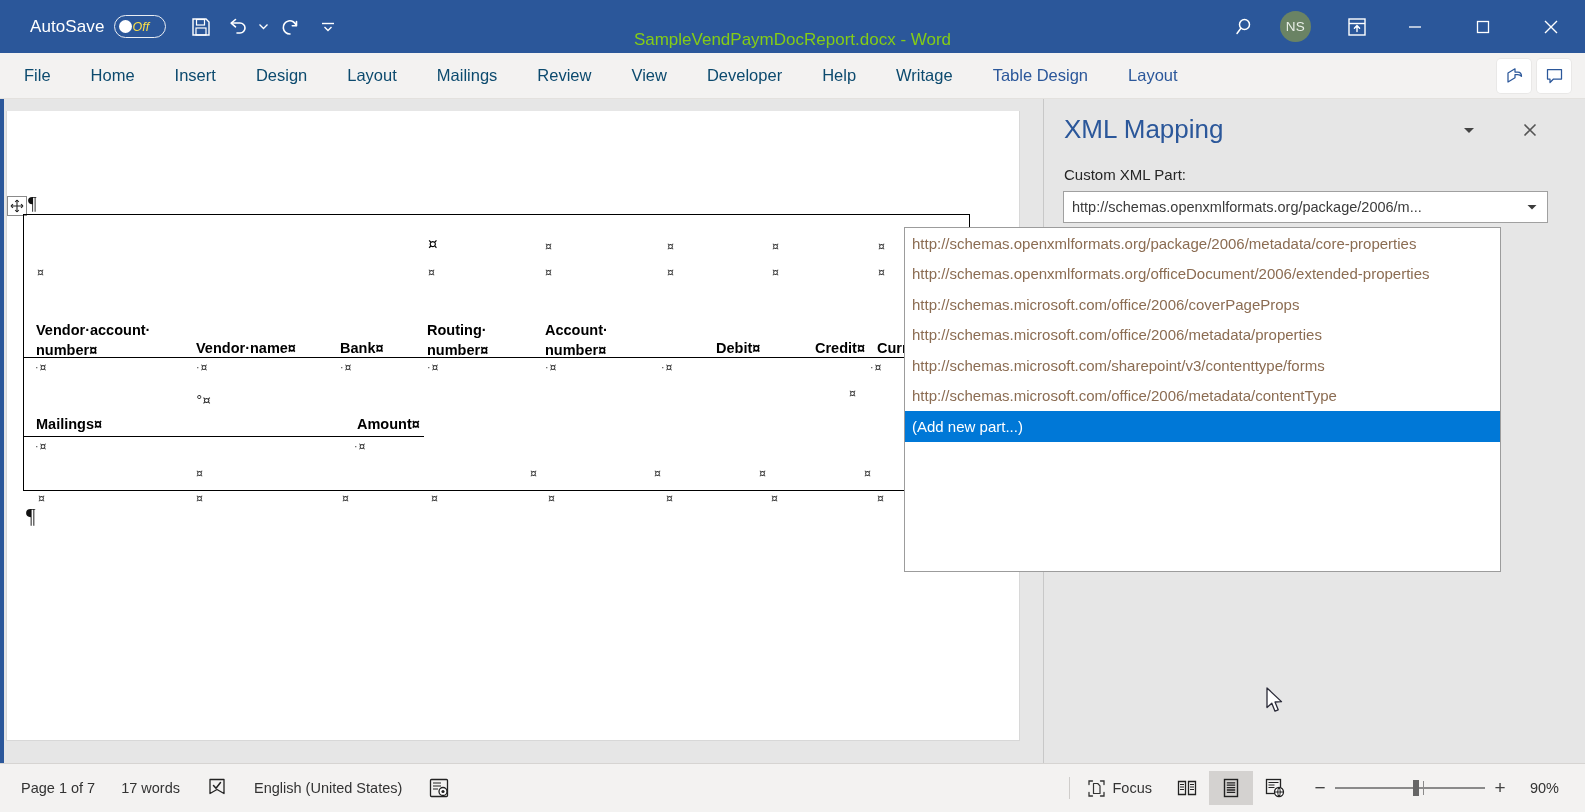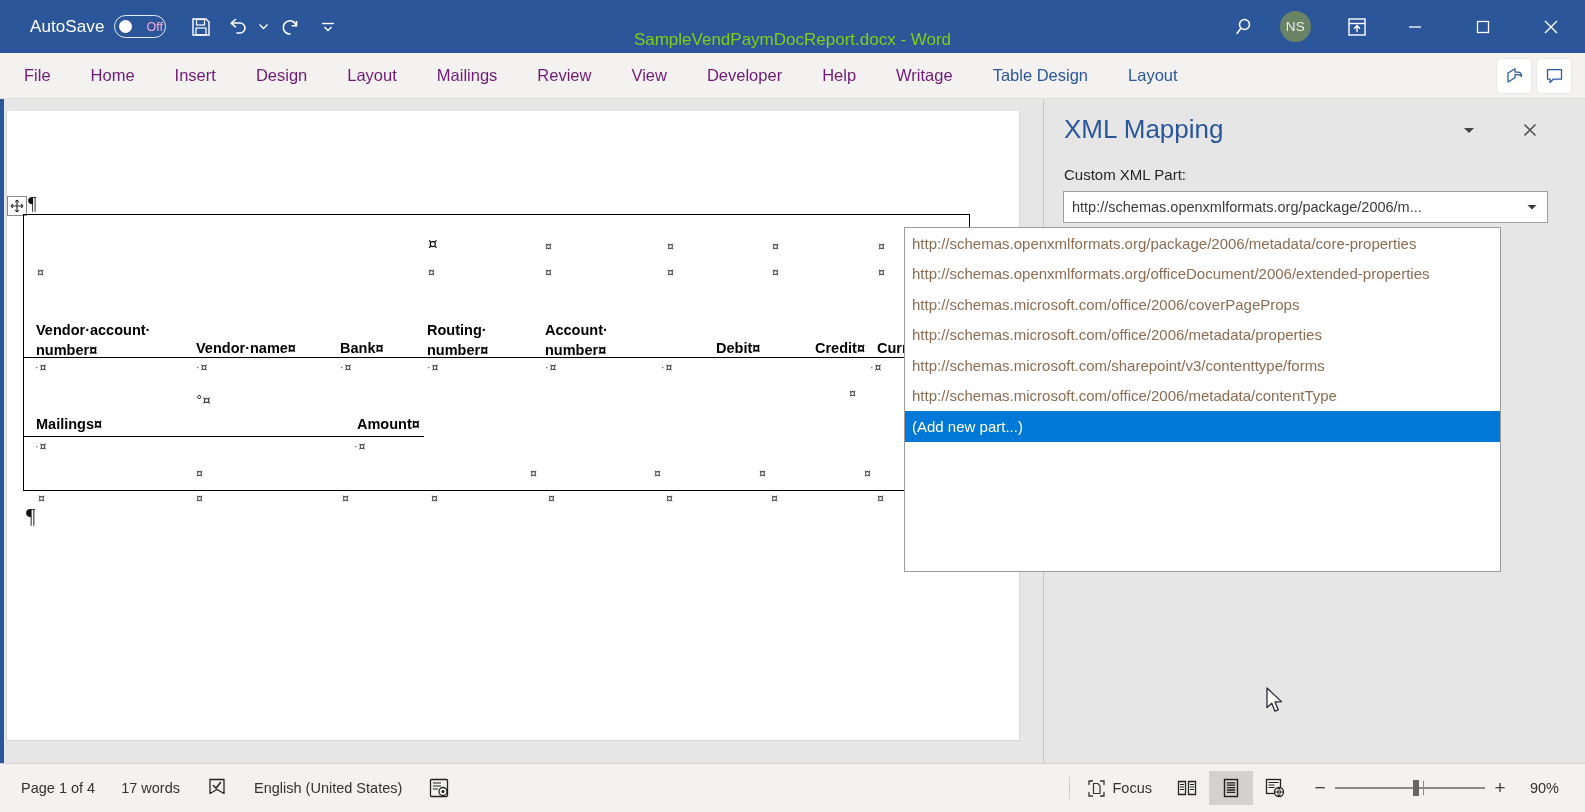--- a/index.html
+++ b/index.html
@@ -21,21 +21,21 @@
     font-size: 17px; color: #fff; margin-left: 30px; letter-spacing: .1px;
   }
   .toggle {
     margin-left: 9px; width: 52px; height: 23px; border-radius: 12px;
     border: 1.5px solid #e9edf3; display: flex; align-items: center;
     position: relative; cursor: pointer;
   }
   .toggle .knob {
     width: 13px; height: 13px; border-radius: 50%; background: #fff; margin-left: 4px;
   }
-  .toggle .off-txt { font-size: 12.5px; color: #f9a8d4; margin-left: 15px; }
+  .toggle .off-txt { font-size: 12.5px; color: #fde047; margin-left: 1px; font-style: italic; }
 
   .qat { display: flex; align-items: center; margin-left: 18px; gap: 2px; }
   .qat-btn {
     width: 34px; height: 34px; display: flex; align-items: center; justify-content: center;
     cursor: pointer; border-radius: 2px;
   }
   .qat-caret { width: 16px; height: 34px; display:flex; align-items:center; justify-content:center; cursor:pointer;}
 
   .doc-title {
     position: absolute; left: 0; right: 0; text-align: center;
@@ -55,21 +55,21 @@
   }
   .win-btn { width: 68px; }
 
   
   .tabstrip {
     position: absolute; left: 0; top: 53px; width: 1585px; height: 46px;
     background: #f3f2f1; display: flex; align-items: center;
     border-bottom: 1px solid #e3e1de;
   }
   .tab {
-    font-size: 16.5px; color: #701a75; padding: 0 20px; height: 46px;
+    font-size: 16.5px; color: #0c4a6e; padding: 0 20px; height: 46px;
     display: flex; align-items: center; cursor: pointer; white-space: nowrap;
   }
   .tab:first-child { padding-left: 24px; }
   .tab.contextual { color: #2b579a; }
   .tabstrip-right { margin-left: auto; display: flex; align-items: center; padding-right: 14px; gap: 6px; }
   .round-btn {
     width: 34px; height: 34px; background: #fff; border-radius: 4px;
     display: flex; align-items: center; justify-content: center; cursor: pointer;
     box-shadow: 0 0 0 1px rgba(0,0,0,.04);
   }
@@ -430,21 +430,21 @@
     </div>
 
     <div class="mouse-cursor">
       <svg width="20" height="28" viewBox="0 0 20 28">
           <path d="M1 1 1 20.5 5.8 16.2 9 24.2 12.2 22.8 9 15 15.5 14.6z" fill="#fff" stroke="#2b2b38" stroke-width="1.3" stroke-linejoin="round"></path>
         </svg>
     </div>
   </div>
 
   <div class="statusbar">
-    <div class="sb-item">Page 1 of 4</div>
+    <div class="sb-item">Page 1 of 7</div>
     <div class="sb-item">17 words</div>
     <div class="sb-item">
       <svg width="22" height="22" viewBox="0 0 22 22">
           <path d="M4 2.5h14v14l-7-4-7 4z" fill="none" stroke="#222" stroke-width="1.3" stroke-linejoin="round"></path>
           <path d="M7.5 8.5 10 11.3 14.5 5.5" fill="none" stroke="#222" stroke-width="1.5" stroke-linecap="round" stroke-linejoin="round"></path>
         </svg>
     </div>
     <div class="sb-item">English (United States)</div>
     <div class="sb-item">
       <svg width="22" height="22" viewBox="0 0 22 22">

